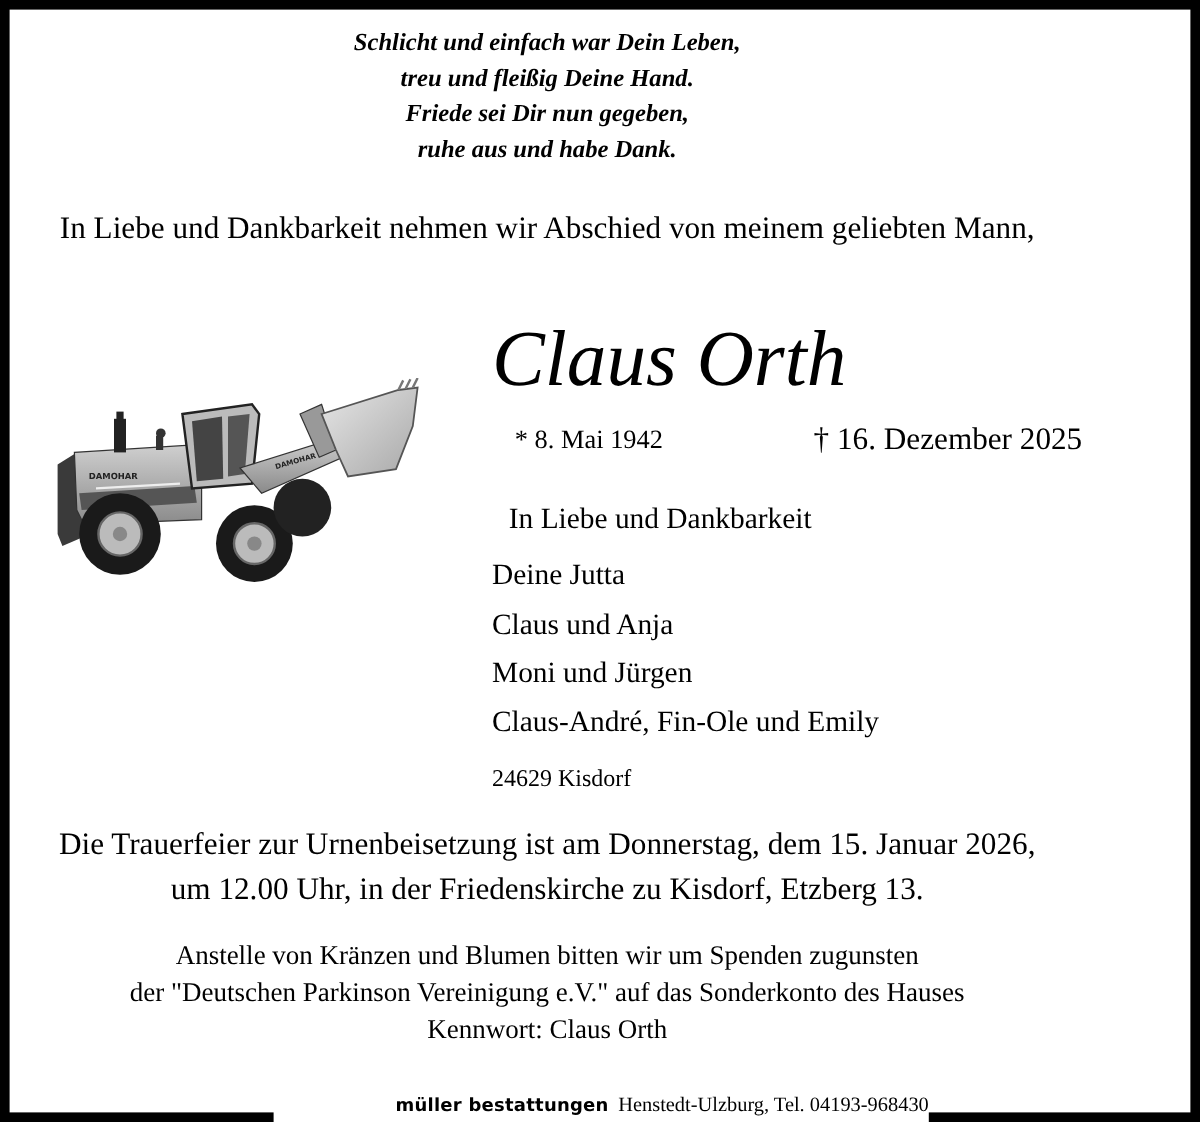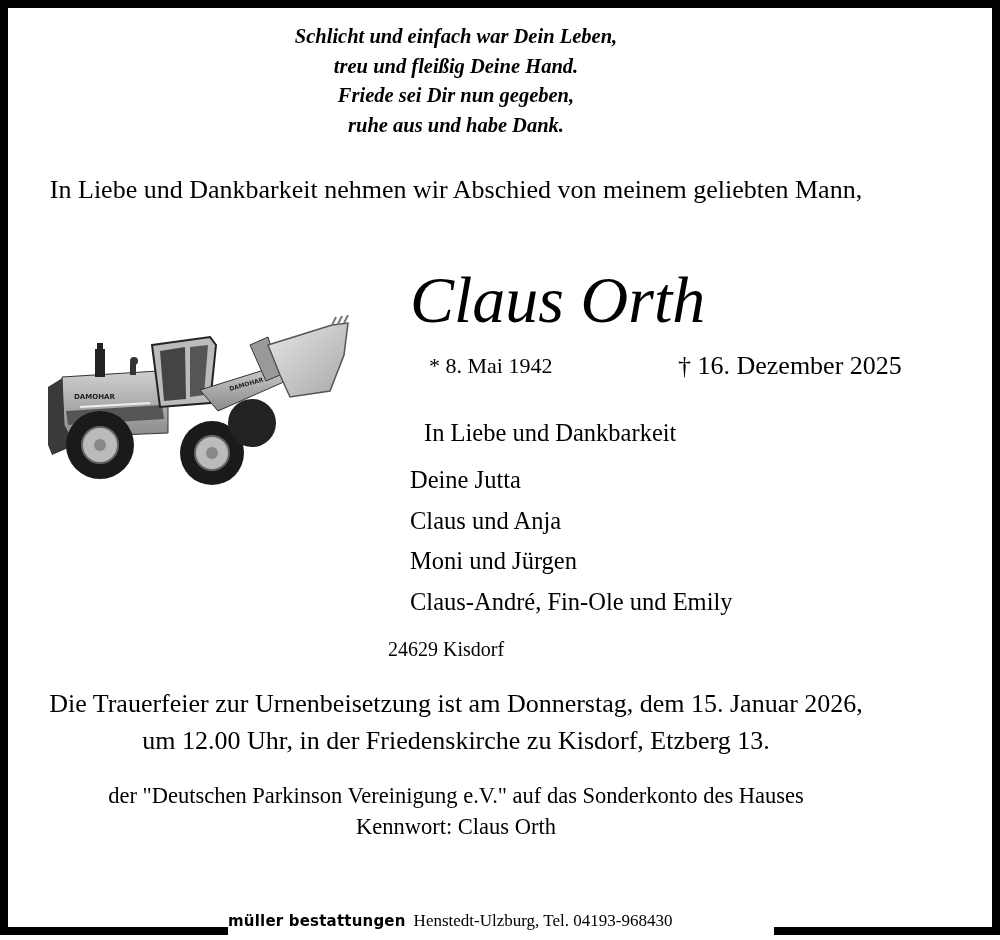--- a/index.html
+++ b/index.html
@@ -20,26 +20,26 @@
   .poem div { white-space: nowrap; }
 
   .intro { top: 172px; font-size: 26px; line-height: 36px; }
 
   .name { left: 410px; top: 262px; font-style: italic; font-size: 66px; line-height: 76px; white-space: nowrap; }
   .birth { left: 410px; top: 348px; font-size: 22px; line-height: 36px; white-space: nowrap; margin-left: 19px; }
   .death { left: 678px; top: 348px; font-size: 26px; line-height: 36px; white-space: nowrap; }
 
   .thanks { left: 424px; top: 416px; font-size: 24.5px; line-height: 34px; white-space: nowrap; }
   .family { left: 410px; top: 460px; font-size: 24.5px; font-weight: normal; line-height: 40.5px; white-space: nowrap; }
-  .place { left: 388px; top: 634px; font-size: 20px; line-height: 30px; white-space: nowrap; }
+  .place { left: 410px; top: 634px; font-size: 20px; line-height: 30px; white-space: nowrap; }
 
   .ceremony { top: 685px; font-size: 26px; line-height: 37px; }
   .donation { top: 780px; font-size: 22.5px; line-height: 31px; }
 
-  .footer { left: 228px; width: 546px; top: 911px; height: 24px; text-align: left; white-space: nowrap; }
+  .footer { left: 228px; width: 546px; top: 911px; height: 24px; text-align: right; white-space: nowrap; }
   .footer .brand { font-family: "DejaVu Sans", sans-serif; font-weight: bold; font-size: 15px; letter-spacing: 0.2px; }
   .footer .rest { font-size: 17px; margin-left: 4px; }
 
   .loader { left: 40px; top: 315px; width: 315px; height: 175px; }
 </style>
 </head>
 <body>
 
 <div class="frame">
   <div class="bar bar-top"></div>
@@ -119,20 +119,21 @@
   <div>Claus-André, Fin-Ole und Emily</div>
 </div>
 <div class="abs place">24629 Kisdorf</div>
 
 <div class="abs center ceremony">
   <div>Die Trauerfeier zur Urnenbeisetzung ist am Donnerstag, dem 15. Januar 2026,</div>
   <div>um 12.00 Uhr, in der Friedenskirche zu Kisdorf, Etzberg 13.</div>
 </div>
 
 <div class="abs center donation">
+  <div>Anstelle von Kränzen und Blumen bitten wir um Spenden zugunsten</div>
   <div>der "Deutschen Parkinson Vereinigung e.V." auf das Sonderkonto des Hauses</div>
   <div>Kennwort: Claus Orth</div>
 </div>
 
 <div class="abs footer">
   <span class="brand">müller bestattungen</span>
   <span class="rest">Henstedt-Ulzburg, Tel. 04193-968430</span>
 </div>
 
 </body></html>

